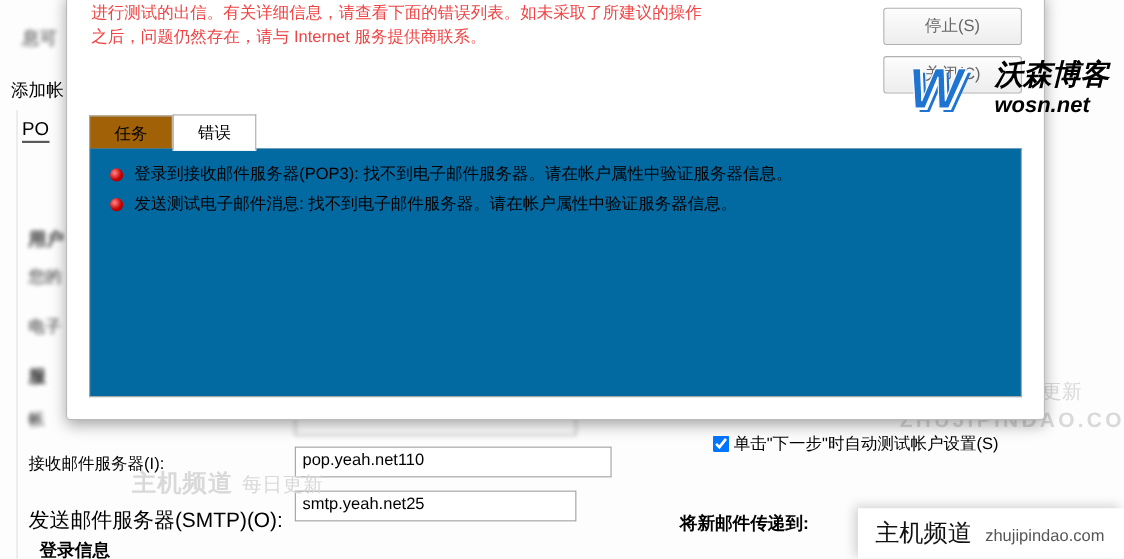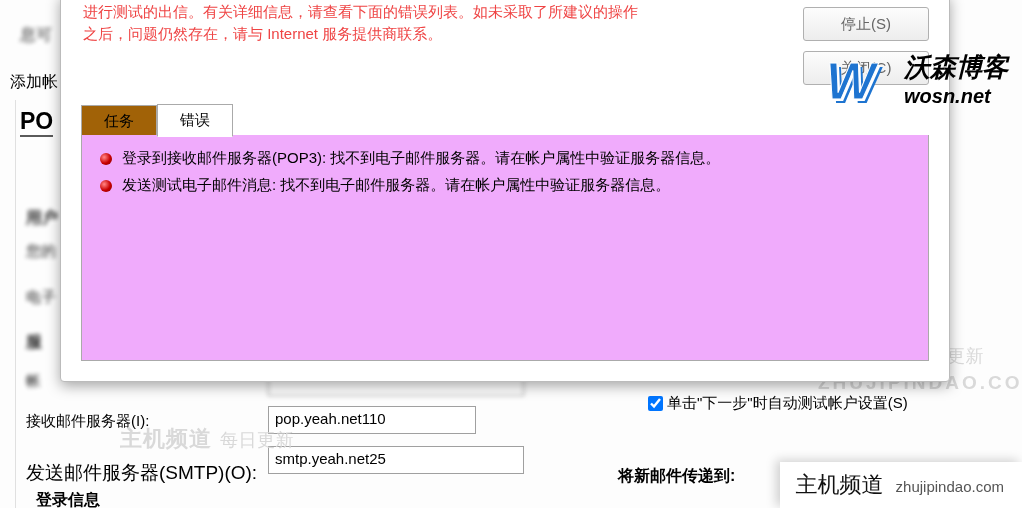--- a/index.html
+++ b/index.html
@@ -28,22 +28,22 @@
     .outer-label-add {
       position: absolute;
       left: 10px; top: 72px;
       font-size: 16px;
       color: #000;
     }
 
     .outer-tab {
       position: absolute;
       left: 20px; top: 108px;
-      font-size: 23px;
-      font-weight: bold;
+      font-size: 17px;
+      font-weight: normal;
       border-bottom: 2px solid #5a5a5a;
     }
 
     .section-user {
       position: absolute;
       left: 26px; top: 208px;
       font-weight: bold;
       font-size: 16px;
     }
     .section-user-sub {
@@ -87,21 +87,21 @@
     .input-box {
       position: absolute;
       border: 1px solid #a0a0a0;
       background: #fff;
       height: 28px;
       padding: 3px 6px;
       font-size: 15px;
       color: #000;
     }
     .input-account { left: 268px; top: 368px; width: 256px; filter: blur(2px); color:#666; }
-    .input-incoming { left: 268px; top: 406px; width: 208px; }
+    .input-incoming { left: 268px; top: 406px; width: 288px; }
     .input-outgoing { left: 268px; top: 446px; width: 256px; }
 
     .checkbox-row {
       position: absolute;
       left: 648px; top: 394px;
       font-size: 15px;
       display: flex;
       align-items: center;
       gap: 4px;
     }
@@ -167,21 +167,21 @@
     }
     .dialog-tab-line{
       position:absolute; left:20px; right:20px; top:140px;
       border-top:1px solid #aaa;
     }
     .dialog-panel {
       position: absolute;
       left: 20px; right: 20px; top: 140px; bottom: 20px;
       border: 1px solid #aaa;
       border-top: none;
-      background: #f0abfc;
+      background: #0369a1;
       padding: 14px 18px;
     }
     .err-row {
       display: flex;
       align-items: flex-start;
       gap: 10px;
       margin-bottom: 8px;
       font-size: 15px;
     }
     .err-dot {

